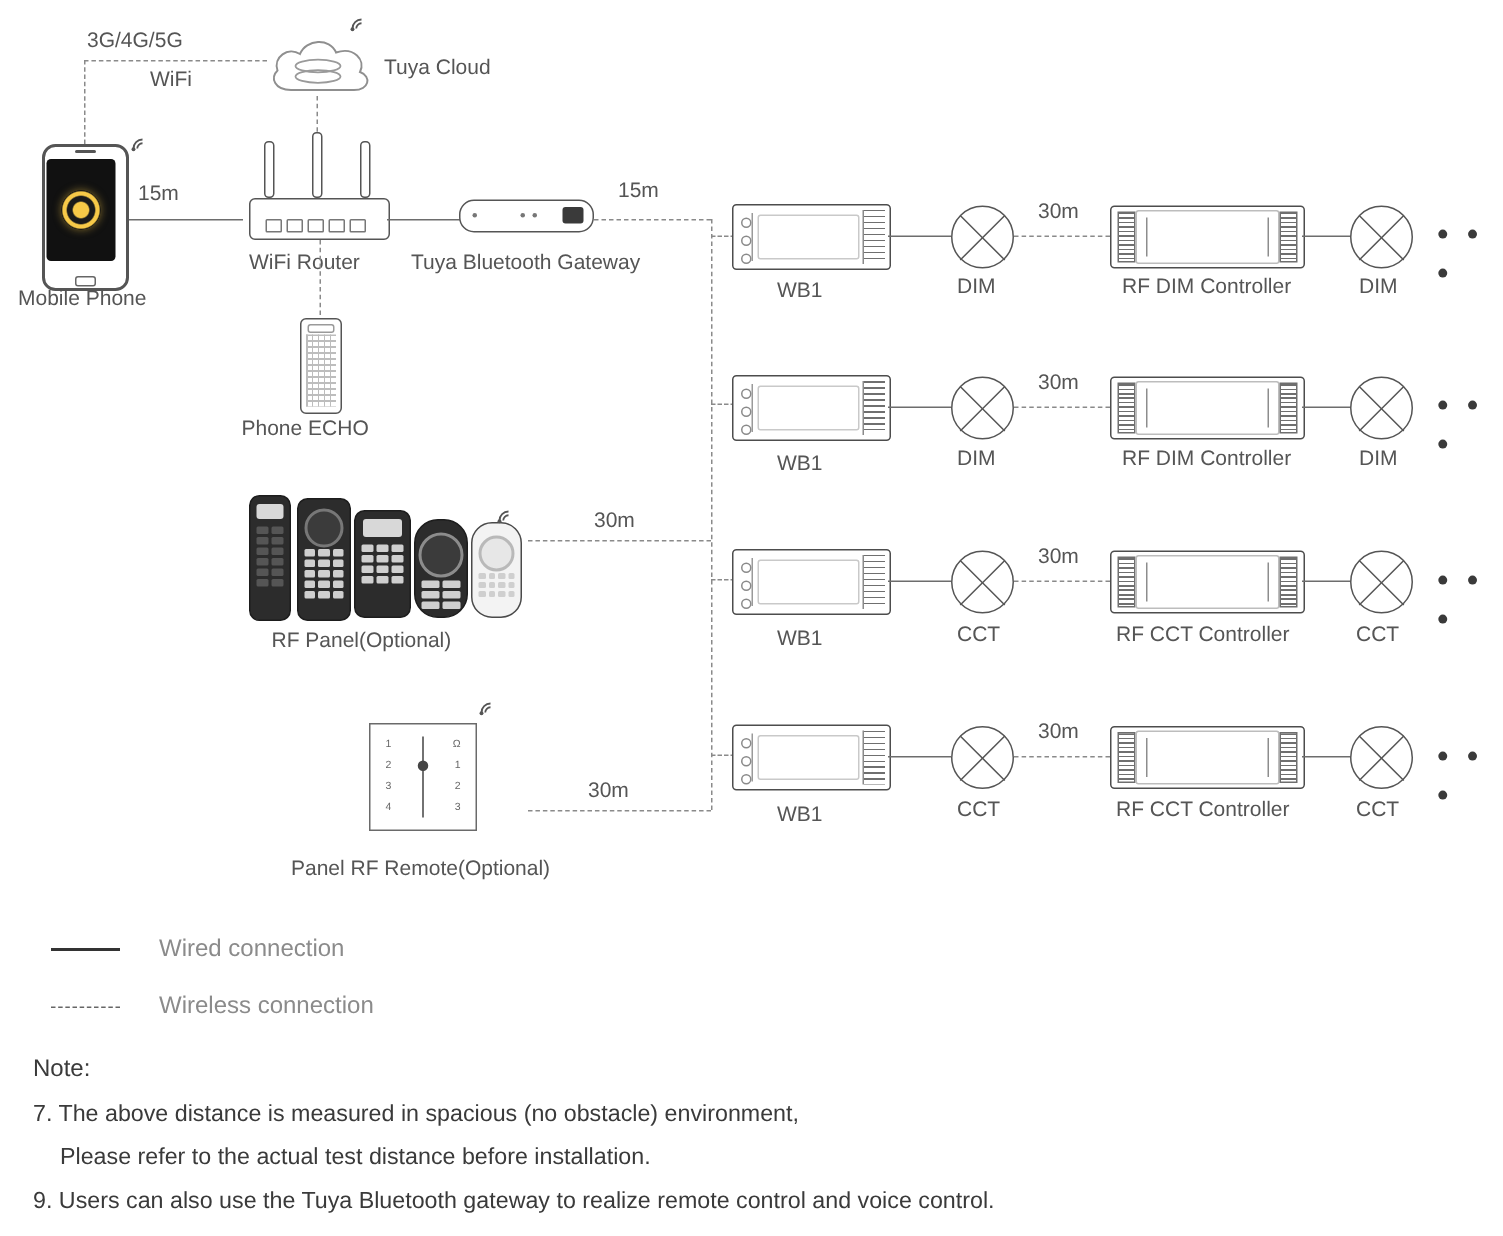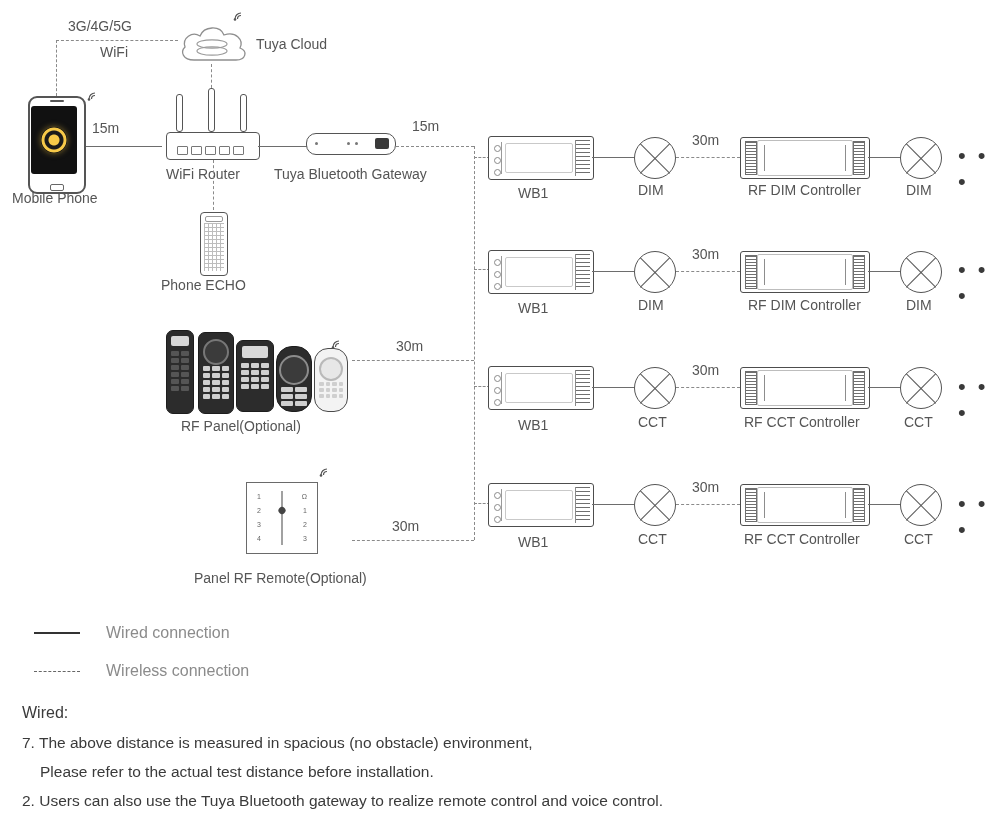--- a/index.html
+++ b/index.html
@@ -144,21 +144,21 @@
     <circle cx="3" cy="11.5" r="1.3" fill="#555"></circle>
     </svg>
 </div>
 <div class="abs lbl" style="left:12px;top:190px;">Mobile Phone</div>
 
 <div class="wire h" style="left:86px;top:146px;width:76px;"></div>
 <div class="abs lbl" style="left:92px;top:120px;">15m</div>
 
 <div class="dash-v" style="left:56px;top:40px;height:56px;"></div>
 <div class="dash-h" style="left:56px;top:40px;width:122px;"></div>
-<div class="abs lbl" style="left:68px;top:18px;">3G/4G/5G</div>
+<div class="abs lbl" style="left:58px;top:18px;">3G/4G/5G</div>
 <div class="abs lbl" style="left:100px;top:44px;">WiFi</div>
 
 <div class="abs cloud" style="left:176px;top:18px;">
   <svg width="76" height="48" viewBox="0 0 76 48">
     <path d="M18 42 C7 42 4 34 9 29 C6 20 16 13 24 18 C28 8 44 7 48 17 C60 13 68 22 64 30 C72 33 70 42 60 42 Z" fill="#ffffff" stroke="#8f8f8f" stroke-width="1.3"></path>
     <g stroke="#9a9a9a" stroke-width="1.2" fill="none">
       <ellipse cx="36" cy="26" rx="15" ry="4.2"></ellipse>
       <ellipse cx="36" cy="33" rx="15" ry="4.2"></ellipse>
     </g>
   </svg>
@@ -491,16 +491,16 @@
 
 <div class="abs" style="left:34px;top:624px;display:flex;align-items:center;gap:26px;">
   <div class="legend-solid"></div>
   <div class="legend-text">Wired connection</div>
 </div>
 <div class="abs" style="left:34px;top:662px;display:flex;align-items:center;gap:26px;">
   <div class="legend-dash"></div>
   <div class="legend-text">Wireless connection</div>
 </div>
 
-<div class="abs note-title" style="left:22px;top:704px;">Wired:</div>
+<div class="abs note-title" style="left:22px;top:704px;">Note:</div>
 <div class="abs note-line" style="left:22px;top:734px;">7. The above distance is measured in spacious (no obstacle) environment,</div>
 <div class="abs note-line" style="left:40px;top:763px;">Please refer to the actual test distance before installation.</div>
-<div class="abs note-line" style="left:22px;top:792px;">2. Users can also use the Tuya Bluetooth gateway to realize remote control and voice control.</div>
+<div class="abs note-line" style="left:22px;top:792px;">9. Users can also use the Tuya Bluetooth gateway to realize remote control and voice control.</div>
 
 </body></html>

